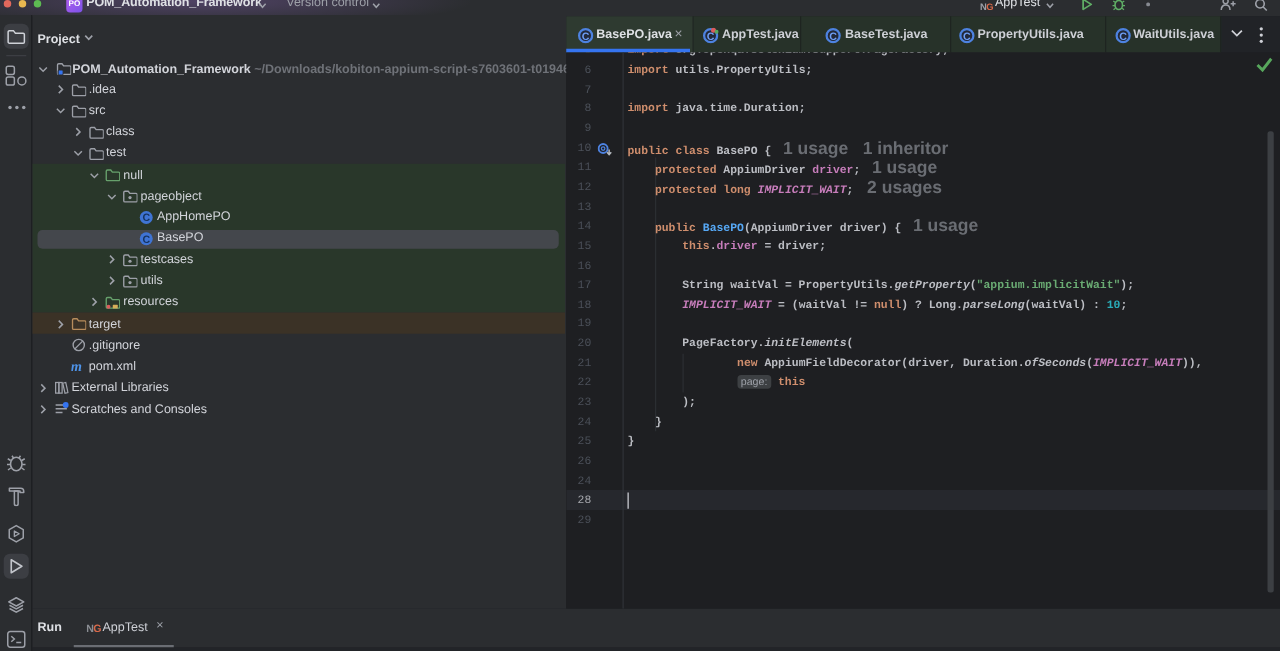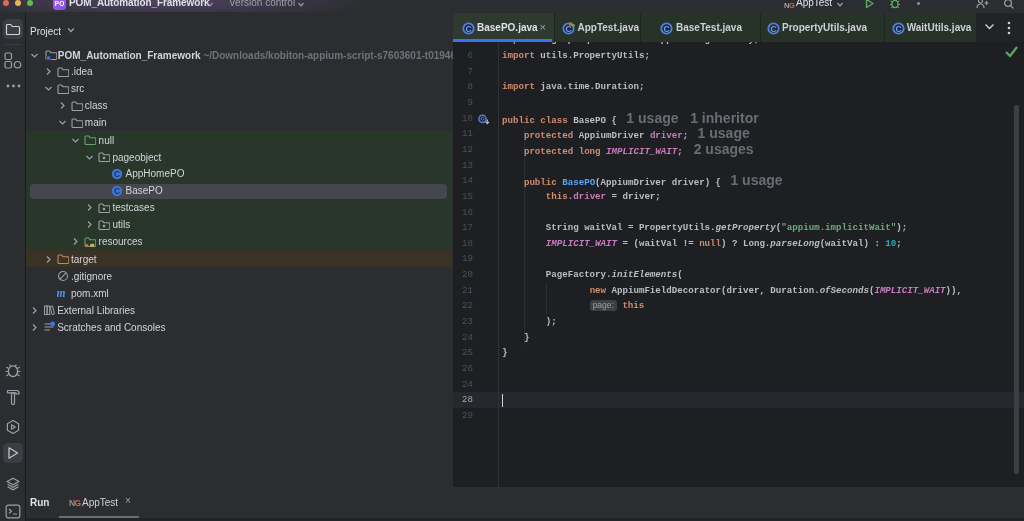--- a/index.html
+++ b/index.html
@@ -8,21 +8,21 @@
 #titlebar{position:absolute;left:0;top:0;width:1024px;height:13px;background:radial-gradient(ellipse 290px 28px at 158px 1px, rgba(122,92,162,0.46), rgba(122,92,162,0) 76%),#2b2d30}
 .tl{position:absolute;top:-0.5px;width:6px;height:6px;border-radius:50%}
 #ttext{position:absolute;left:69px;top:-3px;font-size:10px;font-weight:bold;color:#dfe1e5;letter-spacing:-0.1px}
 #vctext{position:absolute;left:229px;top:-3.5px;font-size:10px;color:#9da0a8}
 #apptest{position:absolute;left:796px;top:-3px;font-size:10px;color:#dfe1e5}
 
 #stripe{position:absolute;left:0;top:12px;width:26px;height:509px;background:#2b2d30;border-right:1px solid #1a1b1e}
 .stripesel{position:absolute;left:3px;width:20px;height:20px;border-radius:5px;background:#3c3e43}
 
 #panel{position:absolute;left:26px;top:12px;width:427px;height:475px;background:#2b2d30}
-#panelhead{position:absolute;left:4px;top:13.5px;font-size:10px;font-weight:normal;color:#dfe1e5}
+#panelhead{position:absolute;left:4px;top:13.5px;font-size:10px;font-weight:bold;color:#dfe1e5}
 #greenblock{position:absolute;left:0;top:119px;width:426px;height:119px;background:#29372a}
 #brownblock{position:absolute;left:0;top:238px;width:426px;height:17px;background:#3b3226}
 #selrow{position:absolute;left:4px;top:172px;width:417px;height:15px;background:#44474c;border-radius:4px}
 .trow{position:absolute;height:17px;line-height:17px;font-size:10px;color:#d2d4da;white-space:pre;font-weight:bold}
 .chev{position:absolute;width:9px;height:9px}
 .ticon{position:absolute;width:12px;height:12px}
 .tpath{color:#6f7278}
 
 #tabbar{position:absolute;left:453px;top:13px;width:571px;height:29px;background:#212327}
 .tab{position:absolute;top:0;height:29px}
@@ -168,21 +168,21 @@
 <svg class="ticon" style="left:44.6px;top:87.6px" viewBox="0 0 12 12">
       <path d="M1 3 a1 1 0 0 1 1-1 h2.6 l1.3 1.7 h4.9 a1 1 0 0 1 1 1 v4.8 a1 1 0 0 1 -1 1 h-8.8 a1 1 0 0 1 -1-1 z" fill="none" stroke="#9da0a8" stroke-width="1.1"></path>
     </svg>
 <div class="trow" style="left:58.8px;top:85.1px;font-weight:inherit">class</div>
 <svg class="chev" style="left:31.6px;top:106.2px" viewBox="0 0 9 9">
       <path d="M1.5 3 L4.5 6 L7.5 3" fill="none" stroke="#9da0a8" stroke-width="1.2"></path>
     </svg>
 <svg class="ticon" style="left:44.6px;top:104.7px" viewBox="0 0 12 12">
       <path d="M1 3 a1 1 0 0 1 1-1 h2.6 l1.3 1.7 h4.9 a1 1 0 0 1 1 1 v4.8 a1 1 0 0 1 -1 1 h-8.8 a1 1 0 0 1 -1-1 z" fill="none" stroke="#9da0a8" stroke-width="1.1"></path>
     </svg>
-<div class="trow" style="left:58.8px;top:102.2px;font-weight:inherit">main</div>
+<div class="trow" style="left:58.8px;top:102.2px;font-weight:inherit">test</div>
 <svg class="chev" style="left:45.4px;top:123.5px" viewBox="0 0 9 9">
       <path d="M1.5 3 L4.5 6 L7.5 3" fill="none" stroke="#9da0a8" stroke-width="1.2"></path>
     </svg>
 <svg class="ticon" style="left:58.4px;top:122.0px" viewBox="0 0 12 12">
       <path d="M1 3 a1 1 0 0 1 1-1 h2.6 l1.3 1.7 h4.9 a1 1 0 0 1 1 1 v4.8 a1 1 0 0 1 -1 1 h-8.8 a1 1 0 0 1 -1-1 z" fill="none" stroke="#67a16c" stroke-width="1.1"></path>
     </svg>
 <div class="trow" style="left:72.6px;top:119.5px;font-weight:inherit">null</div>
 <svg class="chev" style="left:59.2px;top:140.5px" viewBox="0 0 9 9">
       <path d="M1.5 3 L4.5 6 L7.5 3" fill="none" stroke="#9da0a8" stroke-width="1.2"></path>
     </svg>

